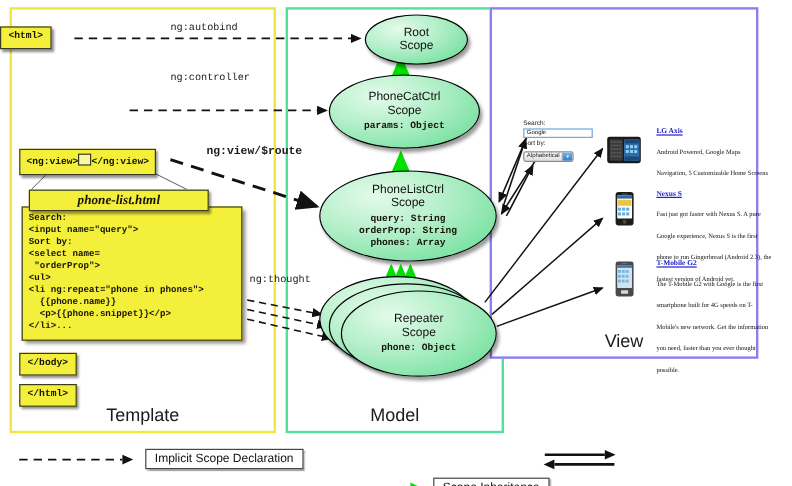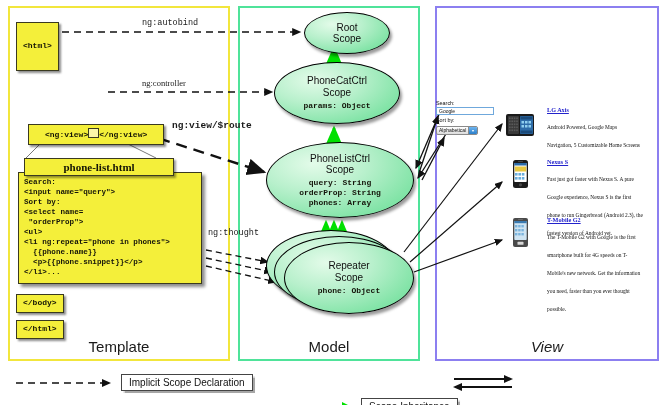--- a/index.html
+++ b/index.html
@@ -9,56 +9,56 @@
     font-family:"Liberation Sans", sans-serif;
     overflow:hidden;
     position:relative;
   }
   #stage{position:absolute;left:0;top:0;width:660px;height:405px;}
 
   
   .panel{position:absolute;background:#fff;border:2px solid #000;box-sizing:border-box;}
   #panel-template{left:8px;top:6px;width:222px;height:355px;border-color:#f2e63c;}
   #panel-model{left:238px;top:6px;width:182px;height:355px;border-color:#4fe39a;}
-  #panel-view{left:435px;top:6px;width:224px;height:355px;border-color:#8c7ff0;font-style:italic;}
+  #panel-view{left:408px;top:6px;width:224px;height:293px;border-color:#8c7ff0;}
 
   .panel-label{
     position:absolute;bottom:4px;width:100%;text-align:center;
     font-size:15px;color:#1a1a1a;font-family:"Liberation Sans",sans-serif;
   }
 
   
   .ybox{
     position:absolute;background:#f4ef3a;border:1.5px solid #3a3a20;
     font-family:"Liberation Mono","DejaVu Sans Mono",monospace;
     font-weight:bold;font-size:8px;color:#141405;
     box-shadow:2px 2px 2px rgba(0,0,0,.45);
     box-sizing:border-box;white-space:pre;line-height:1.35;
   }
-  #box-html{left:16px;top:22px;padding:18px 6px;}
+  #box-html{left:0;top:22px;padding:3px 6px;}
   #box-body{left:16px;top:68px;padding:4px 7px;}
-  #box-ngview{left:28px;top:124px;padding:3px 16px;}
+  #box-ngview{left:16px;top:124px;padding:3px 5px;}
   #box-closebody{left:16px;top:294px;padding:3px 6px;}
   #box-closehtml{left:16px;top:320px;padding:3px 6px;}
 
   .ngview-slot{
     display:inline-block;width:9px;height:8px;background:#fbf7a8;
     border:1px solid #3a3a20;vertical-align:-1px;
   }
 
   
   #callout{
     position:absolute;left:18px;top:158px;width:186px;height:128px;
   }
   #callout-title{
     position:absolute;left:6px;top:0;width:150px;height:18px;
     background:#f4ef3a;border:1.5px solid #3a3a20;
     box-shadow:2px 2px 2px rgba(0,0,0,.4);
     font-family:"Liberation Serif","DejaVu Serif",serif;
-    font-weight:bold;font-size:11px;color:#141405;
+    font-weight:bold;font-style:italic;font-size:11px;color:#141405;
     display:flex;align-items:center;justify-content:center;box-sizing:border-box;
   }
   #callout-code{
     position:absolute;left:0;top:14px;width:184px;height:112px;
     background:#f4ef3a;border:1.5px solid #3a3a20;
     box-shadow:3px 3px 3px rgba(0,0,0,.45);
     box-sizing:border-box;padding:4px 5px;
     font-family:"Liberation Mono","DejaVu Sans Mono",monospace;
     font-size:7.6px;line-height:1.32;color:#14140a;white-space:pre;font-weight:bold;
   }
@@ -133,21 +133,21 @@
   #phone-2{left:505px;top:216px;}
 
   
   .edge-label{
     position:absolute;
     font-family:"Liberation Mono","DejaVu Sans Mono",monospace;
     font-size:8.5px;color:#1a1a1a;white-space:nowrap;
   }
   .edge-label.bold{font-weight:bold;font-size:9.5px;}
   #lbl-autobind{left:142px;top:18px;}
-  #lbl-controller{left:142px;top:78px;font-family:Liberation Serif, serif;}
+  #lbl-controller{left:142px;top:60px;}
   #lbl-ngview{left:172px;top:120px;}
   #lbl-repeat{left:208px;top:228px;}
 
   
   #legend{position:absolute;left:0;top:368px;width:660px;height:37px;}
   .leg-item{position:absolute;display:flex;align-items:center;}
   .leg-box{
     border:1.5px solid #444;background:#fff;
     box-shadow:1.5px 1.5px 1px rgba(0,0,0,.35);
     padding:2px 7px;font-family:"Liberation Sans",sans-serif;

